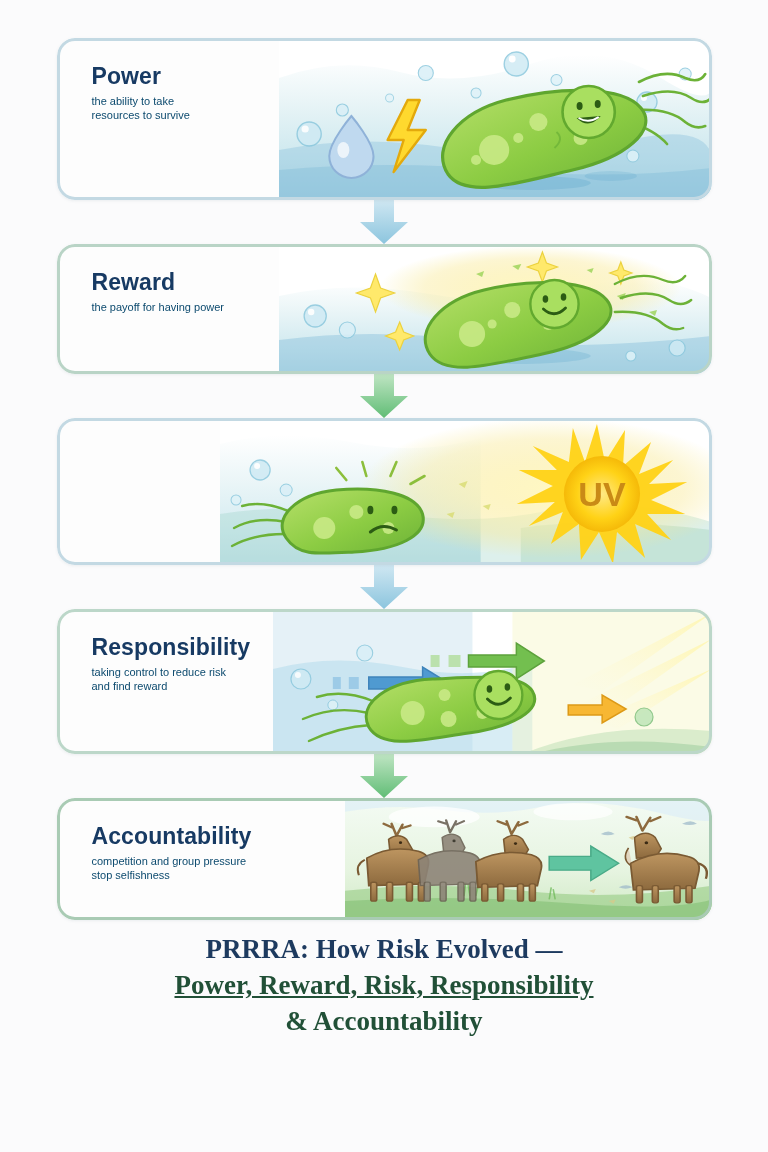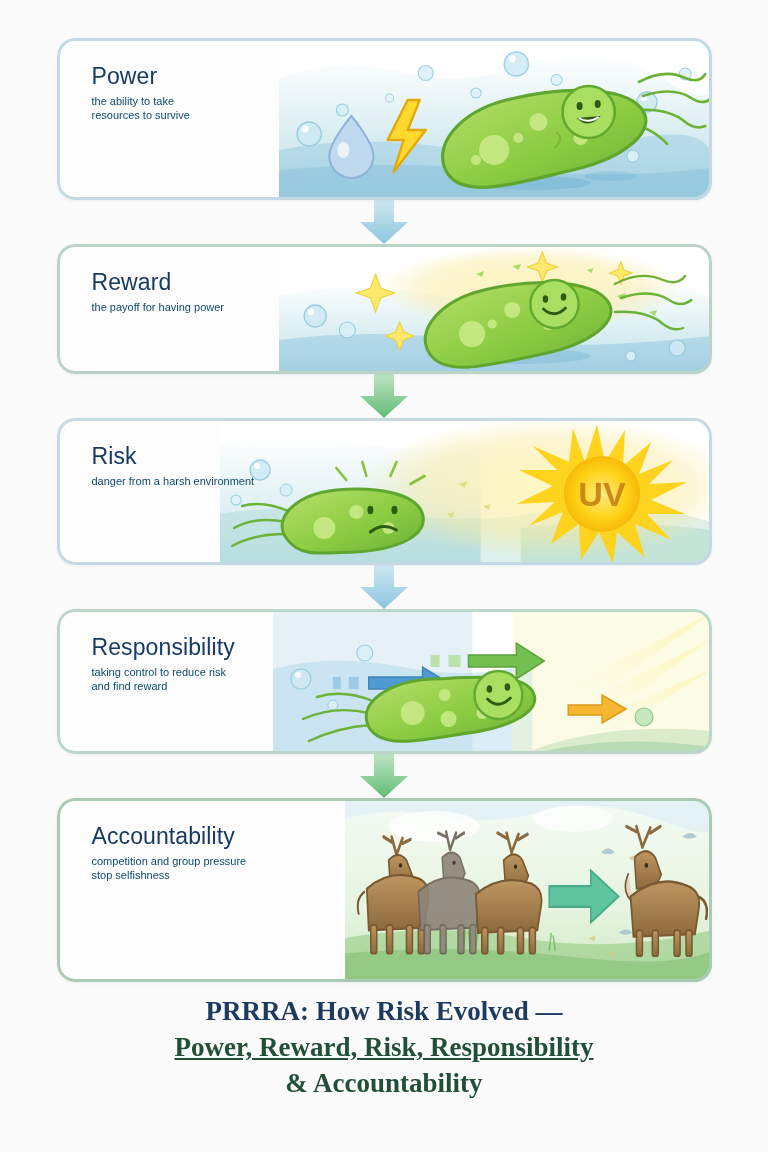--- a/index.html
+++ b/index.html
@@ -32,21 +32,21 @@
     border:3px solid var(--bc,#c3d9e3);
     pointer-events:none;
     z-index:6;
   }
   .panel .text{
     position:relative;z-index:5;
     padding:26px 0 0 35px;
     max-width:430px;
   }
   .p-title{
-    font-size:23px;font-weight:normal;color:#173a63;
+    font-size:23px;font-weight:bold;color:#173a63;
     letter-spacing:.1px;line-height:1.12;
     margin:0 0 4px 0;
   }
   .p-desc{
     font-size:11px;color:#0c4a6e;line-height:1.28;
     white-space:pre-line;font-weight:400;
   }
 
   
   .art{position:absolute;top:0;right:0;bottom:0;left:34%;z-index:1;}
@@ -317,24 +317,20 @@
             <path d="M126 62 L116 50"></path>
           </g>
         </g>
         <g fill="#d9dc72" opacity=".8">
           <path d="M238 66 l9 -3 -3 7 z"></path>
             <path d="M262 88 l8 -2 -2 6 z"></path>
             <path d="M226 96 l8 -2 -2 6 z"></path>
         </g>
       </svg>
     </div>
-    <div class="text" style="max-width:380px;">
-      <div class="p-title">Risk</div>
-      <div class="p-desc">danger from a harsh environment</div>
-    </div>
   </div>
 
   <div class="arrow-wrap">
     <svg class="arrow" viewBox="0 0 56 44">
       <path class="arrow-blue" d="M18 0 H38 V22 H52 L28 44 L4 22 H18 Z"></path>
     </svg>
   </div>
 
   <div class="panel" style="--bc:#bcd7c9;height:145px;">
     <div class="frame"></div>
@@ -403,21 +399,21 @@
 and find reward</div>
     </div>
   </div>
 
   <div class="arrow-wrap">
     <svg class="arrow" viewBox="0 0 56 44">
       <path class="arrow-green" d="M18 0 H38 V22 H52 L28 44 L4 22 H18 Z"></path>
     </svg>
   </div>
 
-  <div class="panel" style="--bc:#a9cbb4;height:184px;">
+  <div class="panel" style="--bc:#a9cbb4;height:122px;">
     <div class="frame"></div>
     <div class="art" style="left:44%;">
       <svg viewBox="0 0 370 142" preserveAspectRatio="none">
         <rect x="0" y="0" width="370" height="142" fill="url(#meadow)"></rect>
         <path d="M0 16 Q50 6 100 14 T200 10 T320 18 T370 12 L370 0 L0 0 Z" fill="#ddeef6" opacity=".7"></path>
         <ellipse cx="90" cy="22" rx="46" ry="12" fill="#ffffff" opacity=".75"></ellipse>
         <ellipse cx="230" cy="16" rx="40" ry="10" fill="#ffffff" opacity=".7"></ellipse>
         <path d="M0 108 Q90 96 180 108 T370 102 L370 142 L0 142 Z" fill="#8fc87c" opacity=".55"></path>
         <path d="M0 120 Q110 112 220 122 T370 118 L370 142 L0 142 Z" fill="#6fb45e" opacity=".4"></path>
         <g stroke="#74bd5f" stroke-width="1.6" opacity=".8" fill="none">

